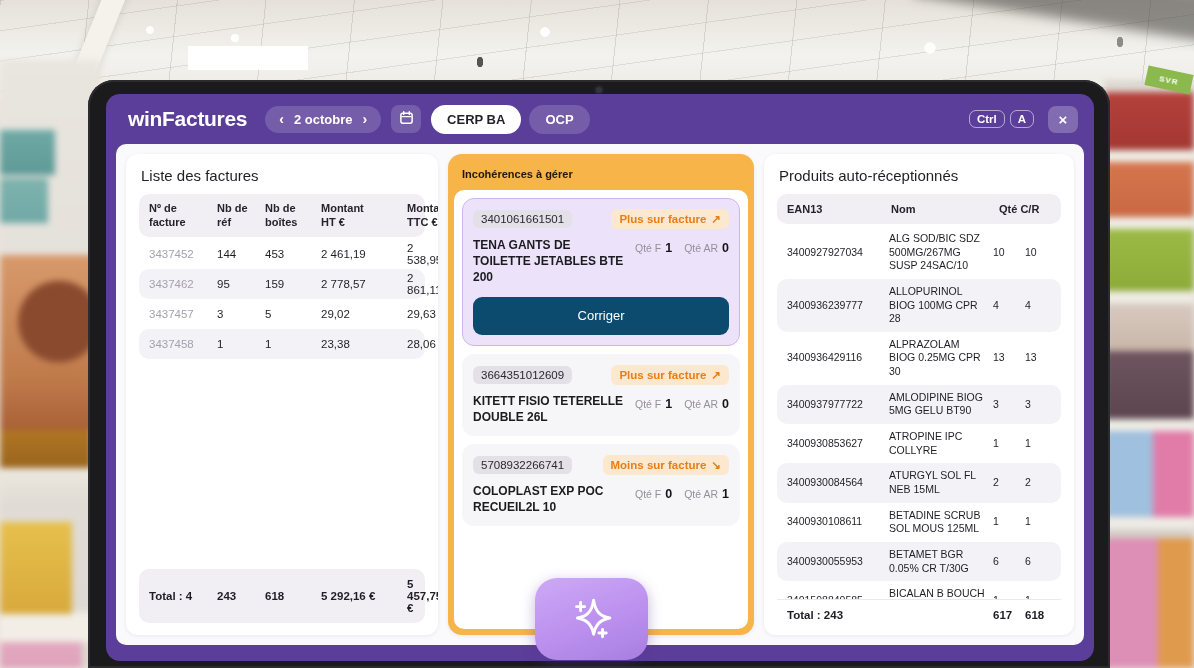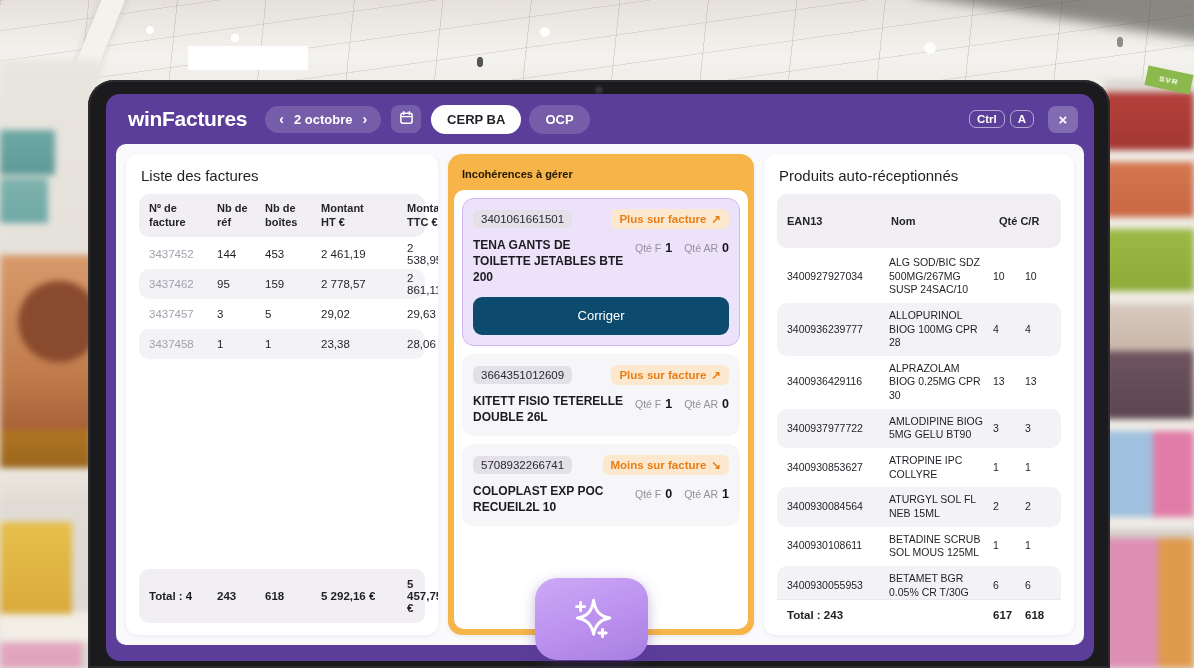--- a/index.html
+++ b/index.html
@@ -104,21 +104,21 @@
   .dir-badge{background:#FCE8CE;border-radius:6px;padding:3px 8px;font-size:11.5px;font-weight:700;color:#E77E17;white-space:nowrap;display:flex;gap:5px;align-items:center;}
   .card-mid{display:flex;margin-top:8px;gap:8px;align-items:flex-start;}
   .prod-name{flex:1;font-size:12px;font-weight:700;color:#1C1B20;line-height:1.35;}
   .qtys{display:flex;gap:12px;align-items:baseline;white-space:nowrap;padding-top:1px;}
   .qty-label{font-size:10.5px;color:#938F9B;margin-right:4px;}
   .qty-val{font-size:12.5px;font-weight:700;color:#15141A;}
   .corriger{margin-top:11px;width:100%;height:38px;border:none;background:#0c4a6e;color:#fff;font-size:13px;font-weight:500;border-radius:9px;font-family:inherit;cursor:pointer;}
 
   
   .p-right{flex:1;}
-  .rhead{display:grid;grid-template-columns:96px 1fr 52px;column-gap:8px;background:#F1EFF4;border-radius:10px;padding:21px 10px;font-size:11px;font-weight:700;color:#26242B;}
+  .rhead{display:grid;grid-template-columns:96px 1fr 52px;column-gap:8px;background:#F1EFF4;border-radius:10px;padding:9px 10px;font-size:11px;font-weight:700;color:#26242B;}
   .prod-rows{margin-top:2px;flex:1;overflow:hidden;}
   .prod-row{display:grid;grid-template-columns:96px 1fr 26px 26px;column-gap:6px;padding:6px 10px;font-size:10.5px;color:#1F1E24;border-radius:10px;line-height:1.3;align-items:center;}
   .prod-rows > div:nth-of-type(even){background:#F3F2F6;}
   .rtot{display:grid;grid-template-columns:96px 1fr 26px 26px;column-gap:6px;border-top:1px solid #EBE9EE;padding:9px 10px 2px;font-size:11.5px;font-weight:700;color:#1F1E24;}
   .rtot .lbl{grid-column:1 / span 2;}
 
   
   .sparkle-tile{position:absolute;left:535px;top:578px;width:113px;height:82px;border-radius:22px;
     background:linear-gradient(160deg,#CDA9F6 0%,#BB90EE 55%,#A77EE0 100%);
     display:flex;align-items:flex-start;justify-content:center;padding-top:14px;z-index:5;cursor:pointer;

